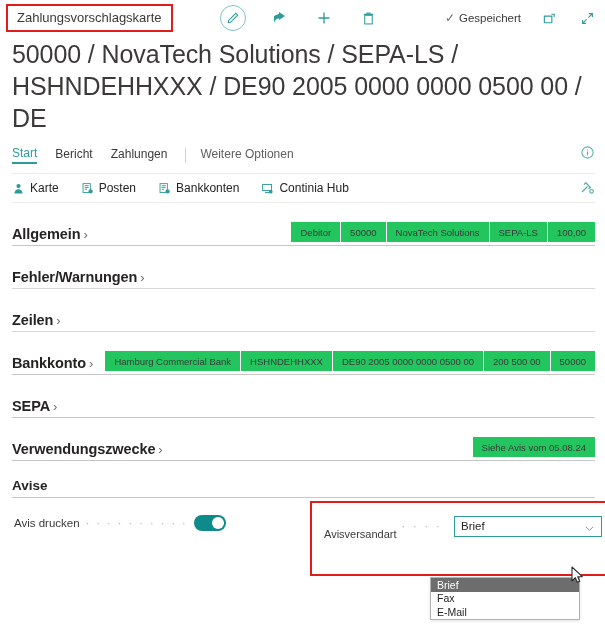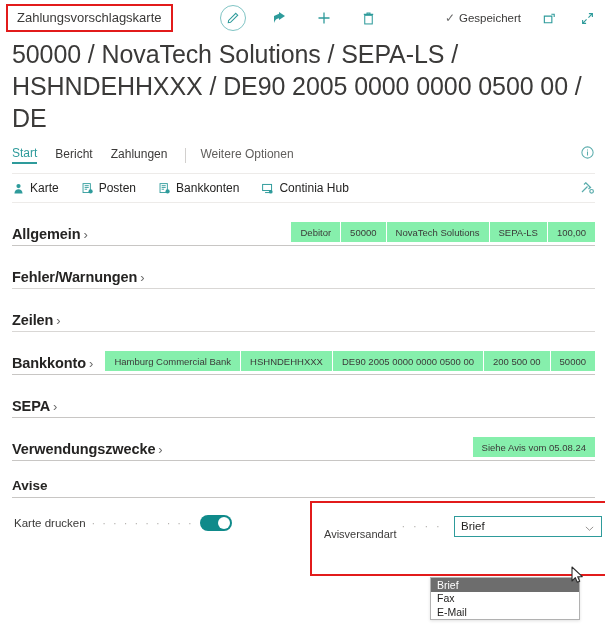--- a/index.html
+++ b/index.html
@@ -164,21 +164,21 @@
     line-height: 1;
     padding-bottom: 1px;
   }
   .badges {
     margin-left: auto;
     display: flex;
     align-items: stretch;
     height: 20px;
   }
   .badge {
-    background: #86efac;
+    background: #22c55e;
     font-size: 9.5px;
     color: #3b3a39;
     display: flex;
     align-items: center;
     padding: 0 9px;
     white-space: nowrap;
     border-right: 1px solid #ffffff;
   }
   .badge:last-child { border-right: none; }
   .sec-underline {
@@ -493,21 +493,21 @@
   <div class="sec-underline"></div>
 </div>
 
 <div class="avise-wrap">
   <div class="avise-title">Avise</div>
   <div class="avise-underline"></div>
 
   <div class="avise-body">
 
     <div class="field-left">
-      <span class="fld-label">Karte drucken</span>
+      <span class="fld-label">Avis drucken</span>
       <span class="dots">· · · · · · · · · ·</span>
       <span class="toggle">
         <span class="knob"></span>
       </span>
     </div>
 
     <div class="redbox"></div>
 
     <div class="field-right">
       <span class="fld-label-r">Avisversandart</span>

